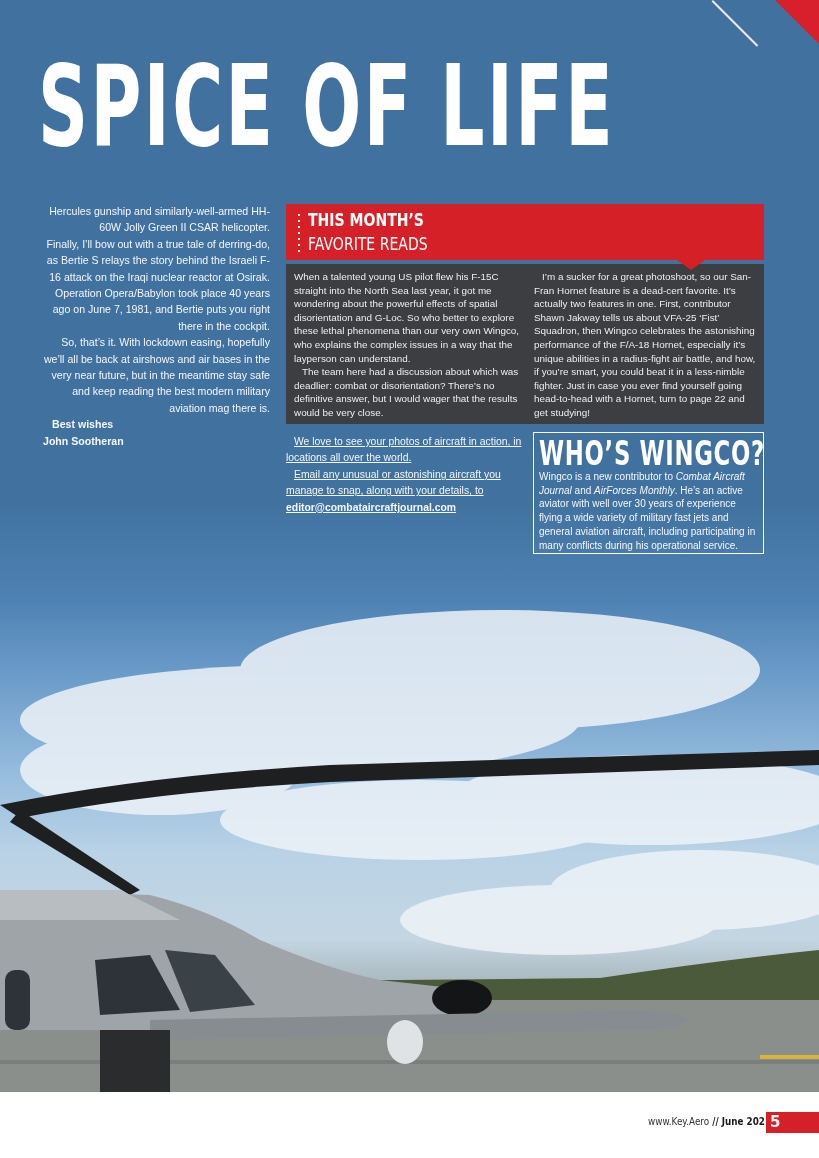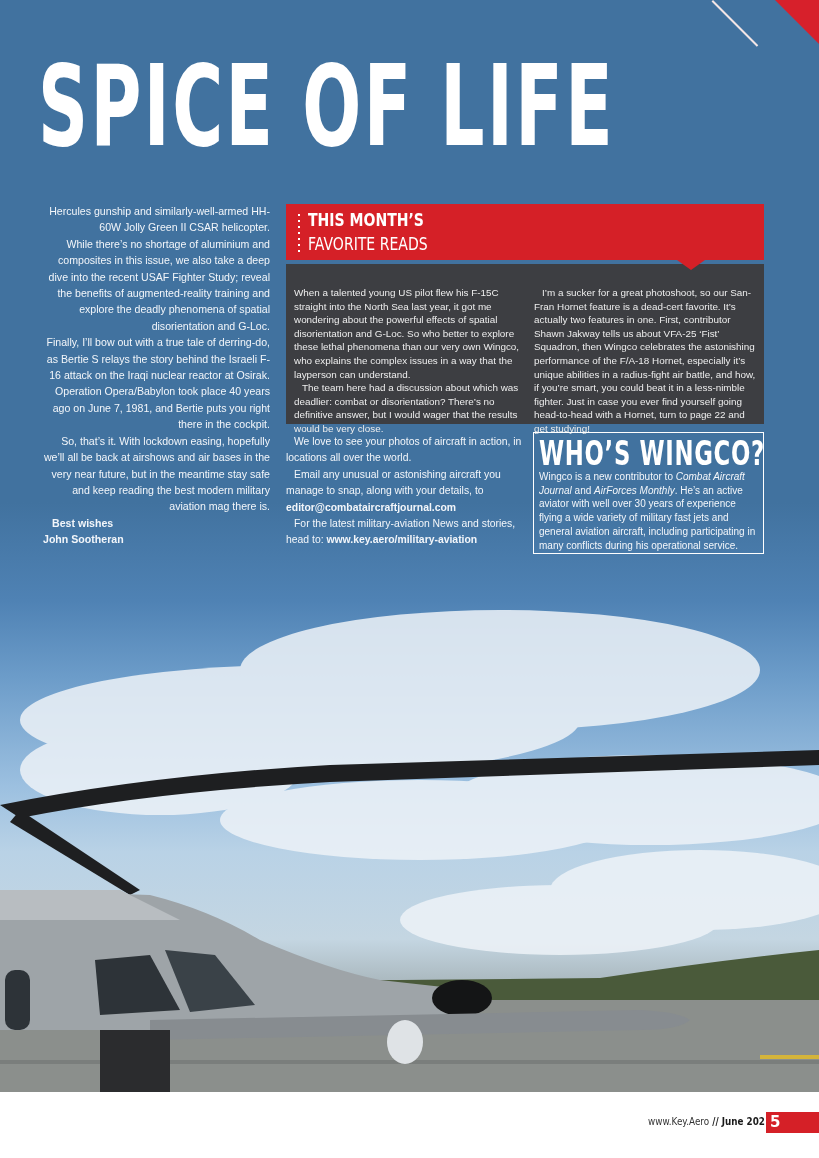--- a/index.html
+++ b/index.html
@@ -29,27 +29,27 @@
   .reads-head { position: absolute; left: 286px; top: 204px; width: 478px; height: 56px; background: #d52027; text-decoration: underline; }
   .reads-dots { position: absolute; left: 12px; top: 8px; width: 2px; height: 42px;
     background-image: radial-gradient(circle, #ffffff 1px, transparent 1.2px); background-size: 2px 6px; }
   .reads-title1 { position: absolute; left: 22px; top: 5px; color: #fff; font-weight: bold; font-size: 18px;
     font-family: "DejaVu Sans", sans-serif; transform: scaleX(0.78); transform-origin: left top; white-space: nowrap; }
   .reads-title2 { position: absolute; left: 22px; top: 29px; color: #fff; font-size: 18px;
     font-family: "DejaVu Sans", sans-serif; transform: scaleX(0.78); transform-origin: left top; white-space: nowrap; }
   .reads-arrow { position: absolute; left: 677px; top: 260px; width: 0; height: 0;
     border-left: 14px solid transparent; border-right: 14px solid transparent; border-top: 10px solid #d52027; z-index: 3; }
   .reads-body { position: absolute; left: 286px; top: 264px; width: 478px; height: 160px; background: #3d3e42; }
-  .reads-col { position: absolute; top: 6px; color: #eeeeee; font-size: 9.9px; line-height: 13.6px; margin-top: 16px; }
+  .reads-col { position: absolute; top: 6px; color: #eeeeee; font-size: 9.9px; line-height: 13.6px; }
   .reads-col p.indent { text-indent: 8px; }
   .reads-col.a { left: 8px; width: 226px; }
   .reads-col.b { left: 248px; width: 226px; }
 
   .col-mid { position: absolute; left: 286px; top: 434px; width: 238px; color: #f3f6fa;
-    font-size: 10.4px; line-height: 16.4px; }
+    font-size: 10.4px; line-height: 16.4px; text-decoration: underline; }
   .col-mid p { text-indent: 8px; }
   .col-mid b { font-weight: bold; }
   .col-mid .email { text-indent: 0; font-weight: bold; }
 
   .wingco { position: absolute; left: 533px; top: 432px; width: 231px; height: 122px;
     border: 1.5px solid #ffffff; padding: 2px 5px; color: #f3f6fa; }
   .wingco-title { font-family: "DejaVu Sans", sans-serif; font-weight: bold; font-size: 34px; line-height: 36px;
     letter-spacing: 1px; transform: scaleX(0.67); transform-origin: left top; white-space: nowrap; color: #fff; }
   .wingco-text { font-size: 10px; line-height: 13.7px; margin-top: -1px; }
   .wingco-text i { font-style: italic; }
@@ -69,21 +69,20 @@
 
 <div class="page">
 
   <div class="corner"></div>
   <div class="corner-line"></div>
 
   <div class="headline">SPICE OF LIFE</div>
 
   <div class="col-left">
     <p class="first">Hercules gunship and similarly-well-armed HH-60W Jolly Green II CSAR helicopter.</p>
-    <p>While there’s no shortage of aluminium and composites in this issue, we also take a deep dive into the recent USAF Fighter Study; reveal the benefits of augmented-reality training and explore the deadly phenomena of spatial disorientation and G-Loc.</p>
     <p>Finally, I’ll bow out with a true tale of derring-do, as Bertie S relays the story behind the Israeli F-16 attack on the Iraqi nuclear reactor at Osirak. Operation Opera/Babylon took place 40 years ago on June 7, 1981, and Bertie puts you right there in the cockpit.</p>
     <p>So, that’s it. With lockdown easing, hopefully we’ll all be back at airshows and air bases in the very near future, but in the meantime stay safe and keep reading the best modern military aviation mag there is.</p>
     <div class="sign">Best wishes</div>
     <div class="sign" style="margin-left:5px">John Sootheran</div>
   </div>
 
   <div class="reads-head">
     <div class="reads-dots"></div>
     <div class="reads-title1">THIS MONTH’S</div>
     <div class="reads-title2">FAVORITE READS</div>
@@ -96,21 +95,20 @@
     </div>
     <div class="reads-col b">
       <p class="indent">I’m a sucker for a great photoshoot, so our San-Fran Hornet feature is a dead-cert favorite. It’s actually two features in one. First, contributor Shawn Jakway tells us about VFA-25 ‘Fist’ Squadron, then Wingco celebrates the astonishing performance of the F/A-18 Hornet, especially it’s unique abilities in a radius-fight air battle, and how, if you’re smart, you could beat it in a less-nimble fighter. Just in case you ever find yourself going head-to-head with a Hornet, turn to page 22 and get studying!</p>
     </div>
   </div>
 
   <div class="col-mid">
     <p>We love to see your photos of aircraft in action, in locations all over the world.</p>
     <p>Email any unusual or astonishing aircraft you manage to snap, along with your details, to</p>
     <p class="email">editor@combataircraftjournal.com</p>
-    <p><span>For the latest military-aviation News and stories, head to:</span> <b>www.key.aero/military-aviation</b></p>
   </div>
 
   <div class="wingco">
     <div class="wingco-title">WHO’S WINGCO?</div>
     <div class="wingco-text"><span>Wingco is a new contributor to </span><i>Combat Aircraft Journal</i><span> and </span><i>AirForces Monthly</i><span>. He’s an active aviator with well over 30 years of experience flying a wide variety of military fast jets and general aviation aircraft, including participating in many conflicts during his operational service.</span></div>
   </div>
 
   <svg class="photo" viewBox="0 0 819 532" preserveAspectRatio="none">
 
     <g fill="#eef3f8" opacity="0.85">

